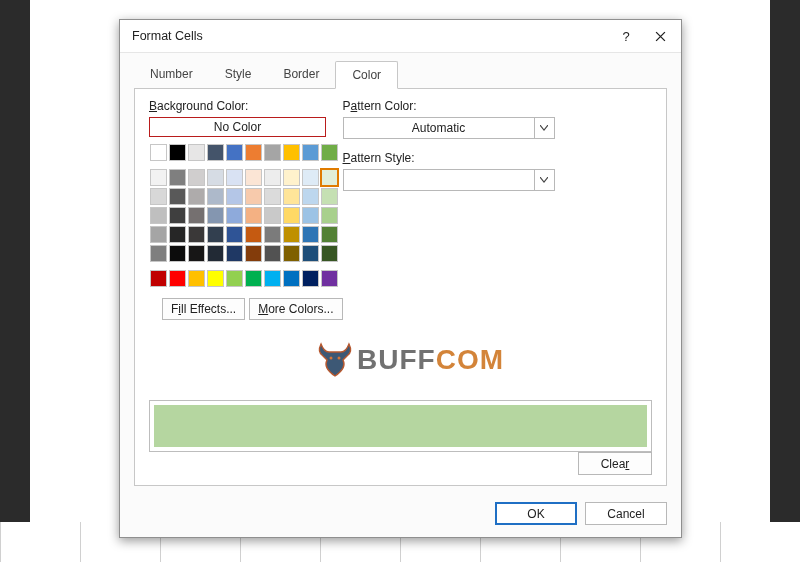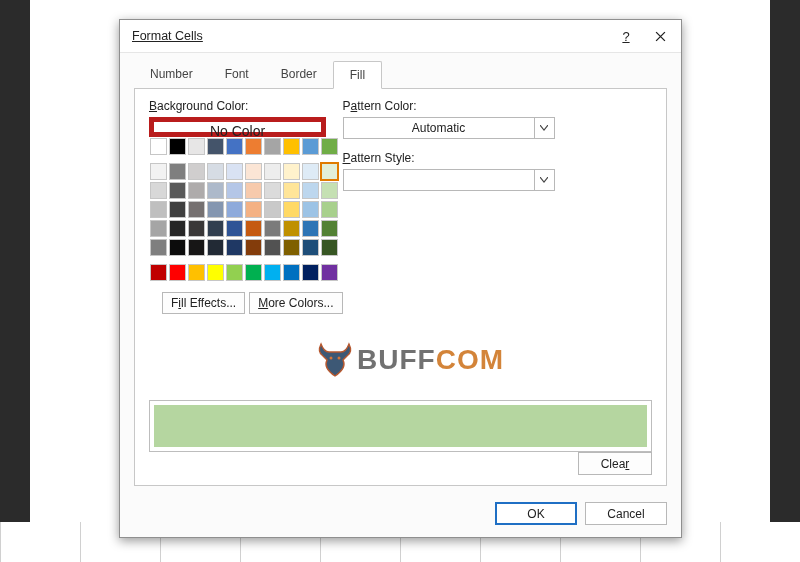--- a/index.html
+++ b/index.html
@@ -42,21 +42,20 @@
     width:563px; height:519px;
     background:#fff;
     border:1px solid #8f8f8f;
     box-shadow: 0 3px 10px rgba(0,0,0,0.4);
     display:flex; flex-direction:column;
   }
   .titlebar {
     height:32px;
     display:flex; align-items:center;
     padding:0 4px 0 12px;
-    text-decoration:underline;
   }
   .titlebar-title { flex:1; font-size:12.5px; }
   .titlebar-btn {
     width:34px; height:30px;
     display:flex; align-items:center; justify-content:center;
     font-size:13px; color:#222;
   }
   .titlebar-btn svg { width:11px; height:11px; }
 
   .body {
@@ -93,25 +92,26 @@
     display:flex; flex-direction:column;
     position:relative;
   }
   .panel-top { display:flex; }
   .col { }
   .lbl { font-size:12px; margin-bottom:4px; }
   .ul { text-decoration: underline; text-decoration-skip-ink:none; }
 
   .nocolor-btn {
     width:177px; height:20px;
-    border:5px solid #b91c1c;
+    border:1px solid #b91c1c;
     background:#fff;
     text-align:center;
-    font-size:14px;
+    font-size:12px;
     line-height:18px;
+    margin-bottom:6px;
   }
 
   .swatches { display:flex; flex-direction:column; gap:0; }
   .sw-row { display:flex; }
   .sw {
     width:17px; height:17px;
     border:1px solid #c6c6c6;
     margin:1px;
   }
   .sw.selected { outline:2px solid #e07b00; outline-offset:-1px; border:1px solid #888; }
@@ -217,23 +217,23 @@
     <div class="titlebar-btn">
       <svg viewBox="0 0 10 10">
           <path d="M1 1 L9 9 M9 1 L1 9" stroke="#222" stroke-width="1.2" fill="none"></path>
         </svg>
     </div>
   </div>
 
   <div class="body">
     <div class="tabs">
       <div class="tab">Number</div>
-      <div class="tab">Font</div>
+      <div class="tab">Style</div>
       <div class="tab">Border</div>
-      <div class="tab active">Fill</div>
+      <div class="tab active">Color</div>
     </div>
 
     <div class="tab-panel">
       <div class="panel-top">
 
         <div class="col">
           <div class="lbl"><span class="ul">B</span><span></span>ackground Color:</div>
           <div class="nocolor-btn">No Color</div>
 
           <div class="swatches" id="swatches">

